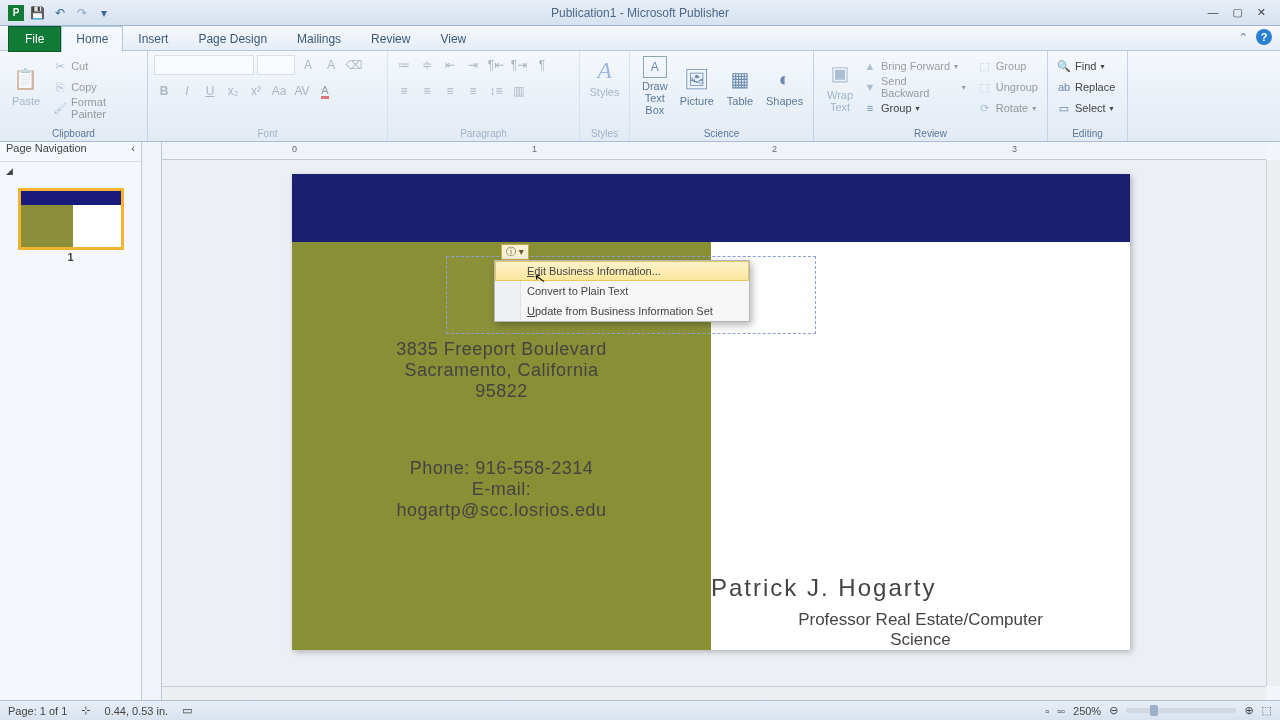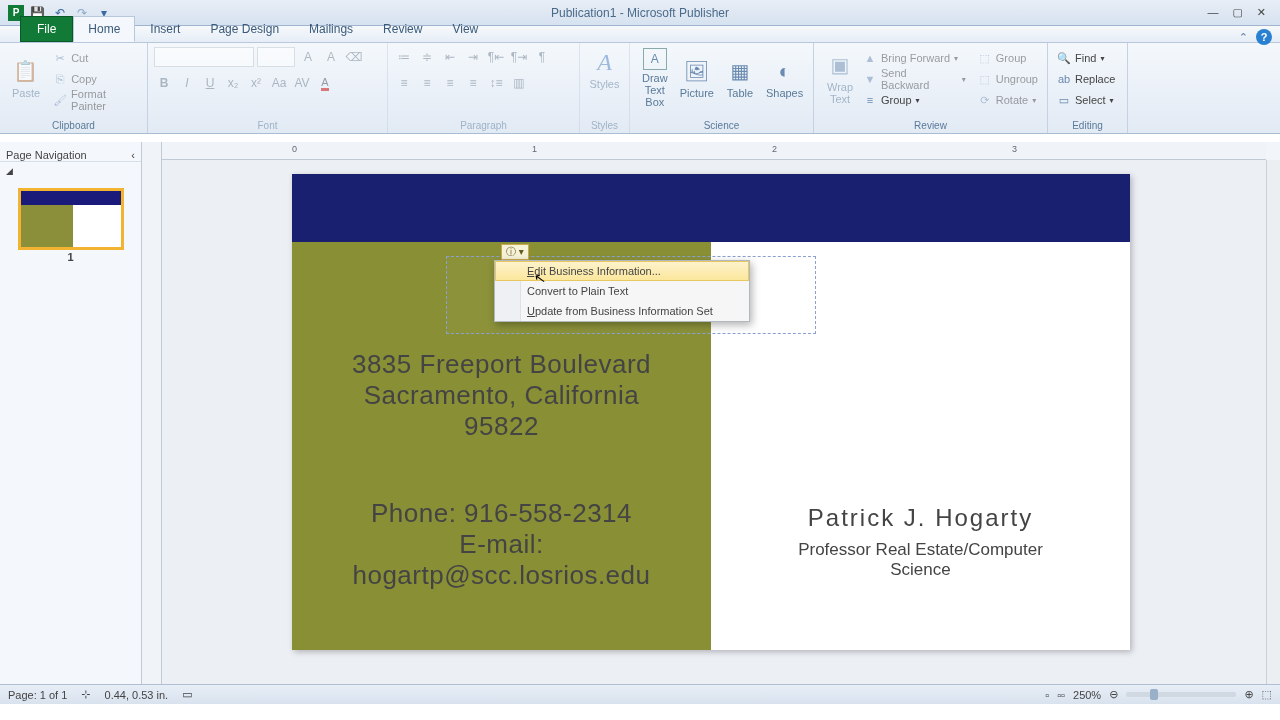--- a/index.html
+++ b/index.html
@@ -2,74 +2,74 @@
 <html><head>
 <meta charset="utf-8">
 <style>
 *{box-sizing:border-box;margin:0;padding:0;font-family:"Segoe UI",Tahoma,sans-serif;font-size:11px;color:#444}
 body{background:#fff;width:1280px;height:720px;overflow:hidden;position:relative}
 .titlebar{height:26px;background:linear-gradient(#e8eef6,#d6e2f0);display:flex;align-items:center;border-bottom:1px solid #a0b4d0;position:relative}
 .qat{display:flex;align-items:center;gap:6px;padding-left:8px}
 .qat .ql{width:16px;height:16px;display:flex;align-items:center;justify-content:center;font-size:12px;color:#3a6aa0}
 .title-center{position:absolute;left:50%;transform:translateX(-50%);font-size:12px;color:#4a6a8a}
 .winbtns{margin-left:auto;display:flex;gap:14px;padding-right:14px;color:#5a7aa0;font-size:13px}
-.tabs{height:17px;background:linear-gradient(#f6f9fc,#e6edf6);display:flex;align-items:flex-end;border-bottom:1px solid #b8c8dc;padding-left:20px;position:relative}
+.tabs{height:25px;background:linear-gradient(#f6f9fc,#e6edf6);display:flex;align-items:flex-start;border-bottom:1px solid #b8c8dc;padding-left:8px;position:relative}
 .file{background:#117a37;color:#fff;padding:5px 16px;font-size:12px;border:1px solid #0a5a28}
 .tab{padding:5px 14px;font-size:12px;color:#3a5a7a;border:1px solid transparent}
 .tab.active{background:#f4f8fc;border:1px solid #b8c8dc;border-bottom:1px solid #f4f8fc;color:#3a5a7a}
 .help{position:absolute;right:8px;top:3px;display:flex;gap:8px;align-items:center}
 .help .h{width:16px;height:16px;border-radius:50%;background:#2a80d0;color:#fff;display:flex;align-items:center;justify-content:center;font-weight:bold}
 .ribbon{height:91px;background:linear-gradient(#f4f8fc,#e2eaf4);border-bottom:1px solid #a8bcd4;display:flex}
 .group{border-right:1px solid #c4d2e4;padding:3px 6px 0;display:flex;flex-direction:column;position:relative}
 .glabel{position:absolute;bottom:2px;left:0;right:0;text-align:center;font-size:10px;color:#5a7a9a}
 .bigbtn{display:flex;flex-direction:column;align-items:center;justify-content:center;padding:2px 6px;gap:2px}
 .bigbtn .ic{width:28px;height:28px;display:flex;align-items:center;justify-content:center;font-size:20px;color:#6a8ab0}
 .bigbtn span{font-size:11px;color:#5a7a9a;text-align:center;line-height:1.1}
 .row{display:flex;align-items:center;gap:3px;height:22px}
 .smbtn{width:20px;height:20px;display:flex;align-items:center;justify-content:center;color:#6a7a8a;font-size:12px}
 .sel{height:20px;border:1px solid #c0c8d0;background:#fff;width:100px;display:flex;align-items:center;padding:0 4px;font-size:11px;color:#888}
 .seln{width:38px}
 .txtcmd{display:flex;align-items:center;gap:4px;height:20px;padding:0 3px;font-size:11px;color:#5a7a9a}
 .txtcmd .mi{width:14px;height:14px;display:inline-flex;align-items:center;justify-content:center;color:#6a8ab0;font-size:11px}
 
 .workspace{position:absolute;top:142px;left:0;right:0;bottom:20px;display:flex;background:#fff}
 .nav{width:142px;border-right:1px solid #c0cad6;background:#f4f7fb;display:flex;flex-direction:column}
-.navhdr{height:20px;display:flex;align-items:flex-end;padding:0 6px;font-size:11px;color:#4a6a8a;border-bottom:1px solid #d6dee8;justify-content:space-between}
+.navhdr{height:20px;display:flex;align-items:flex-start;padding:0 6px;font-size:11px;color:#4a6a8a;border-bottom:1px solid #d6dee8;justify-content:space-between}
 .thumb{margin:12px auto;width:106px;height:62px;border:3px solid #f2b430;background:#fff;display:flex;flex-direction:column;position:relative}
 .thumb .top{height:14px;background:#1a1a7a}
 .thumb .body{flex:1;display:flex}
 .thumb .left{width:52%;background:#8b8f3a}
 .thumb .pg{position:absolute;bottom:-16px;left:0;right:0;text-align:center;font-weight:bold;font-size:11px}
 
 .rulerV{width:20px;background:#f0f3f8;border-right:1px solid #c0cad6;position:relative}
 .canvasarea{flex:1;position:relative;background:#f2f5fa;overflow:hidden}
 .rulerH{height:18px;background:#f0f3f8;border-bottom:1px solid #c0cad6;position:absolute;top:0;left:0;right:14px}
 .tick{position:absolute;top:2px;font-size:9px;color:#667}
 .canvas{position:absolute;top:18px;left:0;right:14px;bottom:14px;background:#eceff4}
 .page{position:absolute;left:130px;top:14px;width:838px;height:476px;background:#fff;box-shadow:2px 2px 6px rgba(0,0,0,0.25)}
 .bluebar{height:68px;background:#1a2070}
 .lower{position:absolute;top:68px;bottom:0;left:0;right:0;display:flex}
 .olive{width:50%;background:#898f34;display:flex;flex-direction:column;align-items:center;font-family:Georgia,serif;color:#1a1a1a}
-.olive .ln{font-size:26px;letter-spacing:.5px;text-align:center}
-.white{width:50%;background:#fff;display:flex;flex-direction:column;align-items:center;justify-content:flex-end;padding-bottom:70px;font-family:Georgia,serif}
+.olive .ln{font-size:18px;letter-spacing:.5px;text-align:center}
+.white{width:50%;background:#fff;display:flex;flex-direction:column;justify-content:flex-end;font-family:Georgia,serif}
 .white .nm{font-size:24px;letter-spacing:2px}
 .white .ti{font-size:17px;margin-top:8px;text-align:center}
 .selbox{position:absolute;left:154px;top:82px;width:370px;height:78px;border:1px dashed #8aa0d0;background:rgba(255,255,255,0.03)}
 .smarttag{position:absolute;left:209px;top:70px;width:28px;height:16px;background:#f6f2d8;border:1px solid #caa850;display:flex;align-items:center;justify-content:center;font-size:10px;color:#6a5a20}
 .ctxmenu{position:absolute;left:202px;top:86px;width:256px;background:#f6f6f6;border:1px solid #b0b8c0;box-shadow:2px 3px 8px rgba(0,0,0,0.3)}
 .ctxmenu .iconcol{width:26px;background:#eef0f4;position:absolute;top:0;bottom:0;left:0;border-right:1px solid #dde2e8}
 .ctxmenu .item{position:relative;padding:4px 10px 4px 32px;font-size:11.5px;color:#333}
 .ctxmenu .item.hl{background:linear-gradient(#fdf2cc,#fbe79c);border:1px solid #e8c760;padding:3px 9px 3px 31px}
 .ctxmenu .item u{text-decoration:underline}
 .cursor{position:absolute;left:242px;top:96px;font-size:14px;color:#000;pointer-events:none;transform:rotate(-10deg)}
 
 .sbH{position:absolute;bottom:0;left:0;right:14px;height:14px;background:#eceff2;border-top:1px solid #c8d0da}
 .sbV{position:absolute;top:18px;right:0;bottom:14px;width:14px;background:#eceff2;border-left:1px solid #c8d0da}
 
-.status{position:absolute;bottom:16px;left:0;right:0;height:20px;background:linear-gradient(#e8eef6,#d8e2ee);border-top:1px solid #b0c0d4;display:flex;align-items:center;padding:0 8px;gap:14px;font-size:11px;color:#4a6a8a}
+.status{position:absolute;bottom:0;left:0;right:0;height:20px;background:linear-gradient(#e8eef6,#d8e2ee);border-top:1px solid #b0c0d4;display:flex;align-items:center;padding:0 8px;gap:14px;font-size:11px;color:#4a6a8a}
 .status .right{margin-left:auto;display:flex;align-items:center;gap:8px}
 .zbar{width:110px;height:5px;background:#d0d8e2;position:relative;border-radius:2px}
 .zbar .kn{position:absolute;left:24px;top:-3px;width:8px;height:11px;background:#9ab0c8;border-radius:2px}
 .disabled{opacity:.5}
 </style>
 </head>
 <body>
 
 <div class="titlebar">
   <div class="qat">

